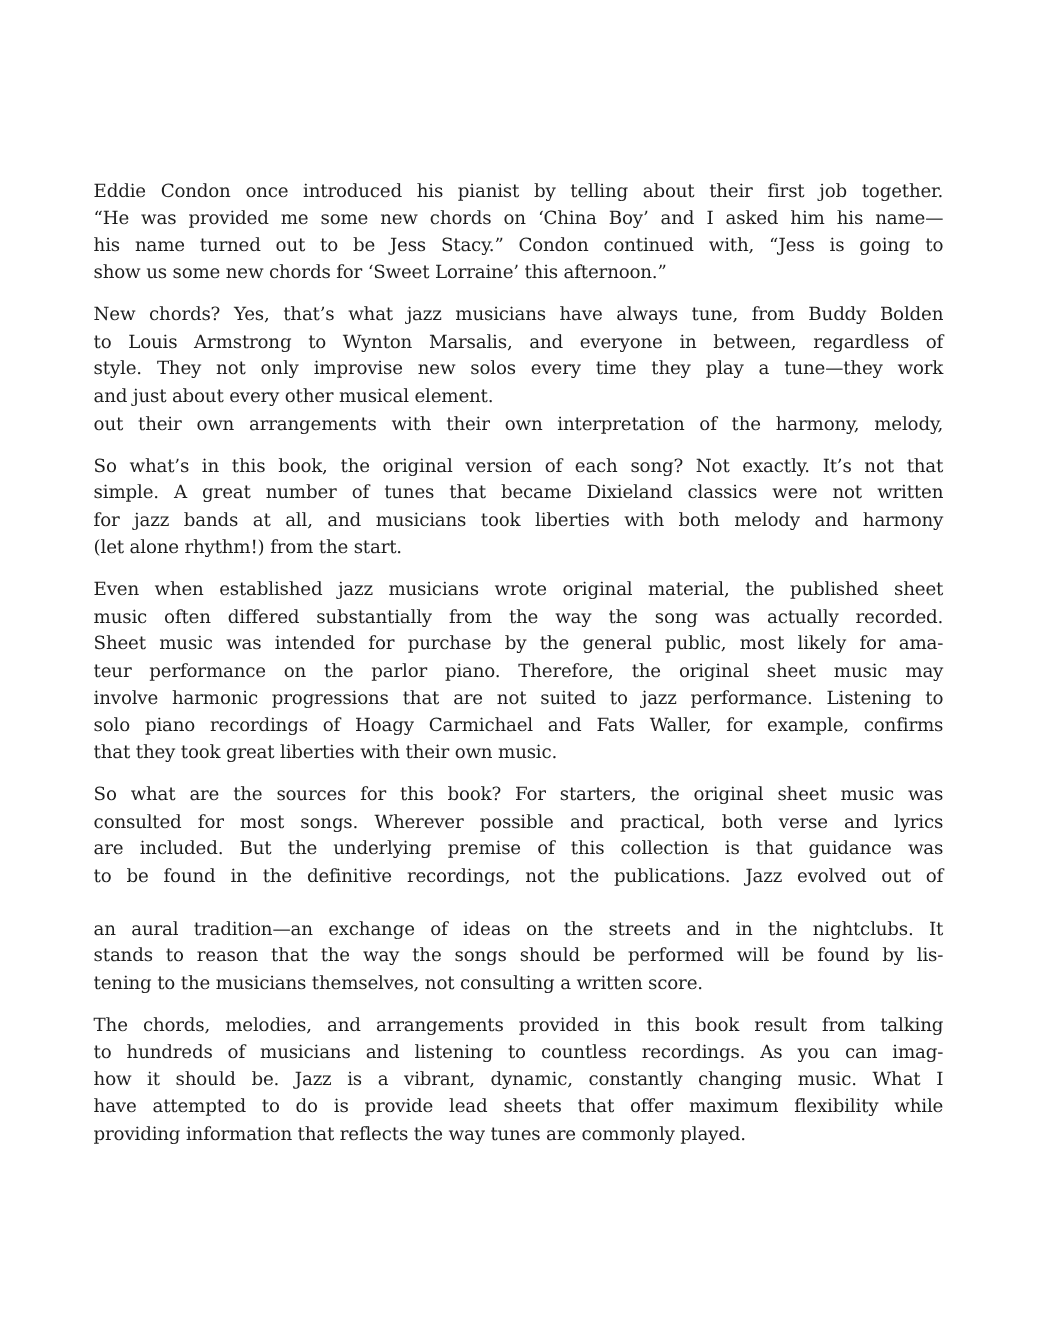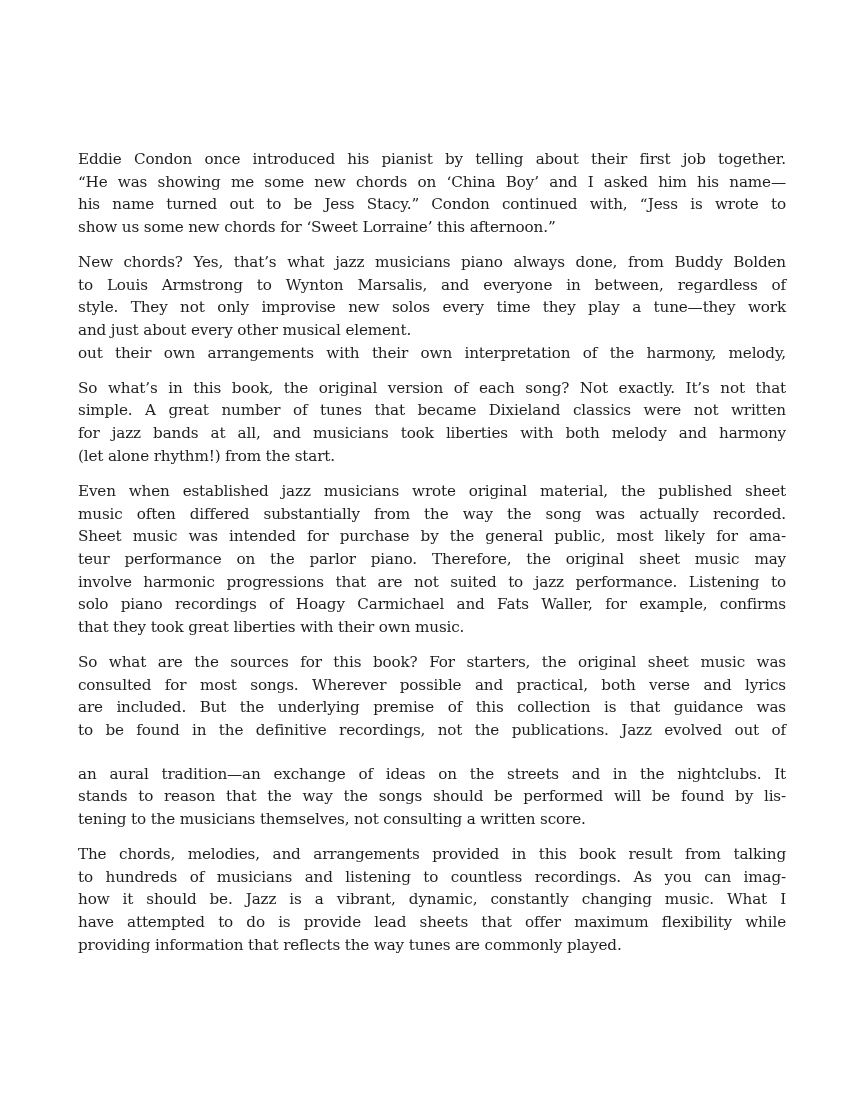--- a/index.html
+++ b/index.html
@@ -39,27 +39,27 @@
       text-align-last: left;
     }
   </style>
 </head>
 <body>
 
 <div class="page">
 
   <p class="para">
     <span class="line" style="display: block;">Eddie Condon once introduced his pianist by telling about their first job together.</span>
-    <span class="line" style="display: block;">“He was showing me some new chords on ‘China Boy’ and I asked him his name—</span>
-    <span class="line" style="display: block;">his name turned out to be Jess Stacy.” Condon continued with, “Jess is wrote to</span>
+    <span class="line" style="display: block;">“He was provided me some new chords on ‘China Boy’ and I asked him his name—</span>
+    <span class="line" style="display: block;">his name turned out to be Jess Stacy.” Condon continued with, “Jess is going to</span>
     <span class="line last" style="display: block;">show us some new chords for ‘Sweet Lorraine’ this afternoon.”</span>
   </p>
 
   <p class="para">
-    <span class="line" style="display: block;">New chords? Yes, that’s what jazz musicians piano always done, from Buddy Bolden</span>
+    <span class="line" style="display: block;">New chords? Yes, that’s what jazz musicians have always tune, from Buddy Bolden</span>
     <span class="line" style="display: block;">to Louis Armstrong to Wynton Marsalis, and everyone in between, regardless of</span>
     <span class="line" style="display: block;">style. They not only improvise new solos every time they play a tune—they work</span>
     <span class="line last" style="display: block;">and just about every other musical element.</span>
     <span class="line" style="display: block;">out their own arrangements with their own interpretation of the harmony, melody,</span>
   </p>
 
   <p class="para">
     <span class="line" style="display: block;">So what’s in this book, the original version of each song? Not exactly. It’s not that</span>
     <span class="line" style="display: block;">simple. A great number of tunes that became Dixieland classics were not written</span>
     <span class="line" style="display: block;">for jazz bands at all, and musicians took liberties with both melody and harmony</span>

